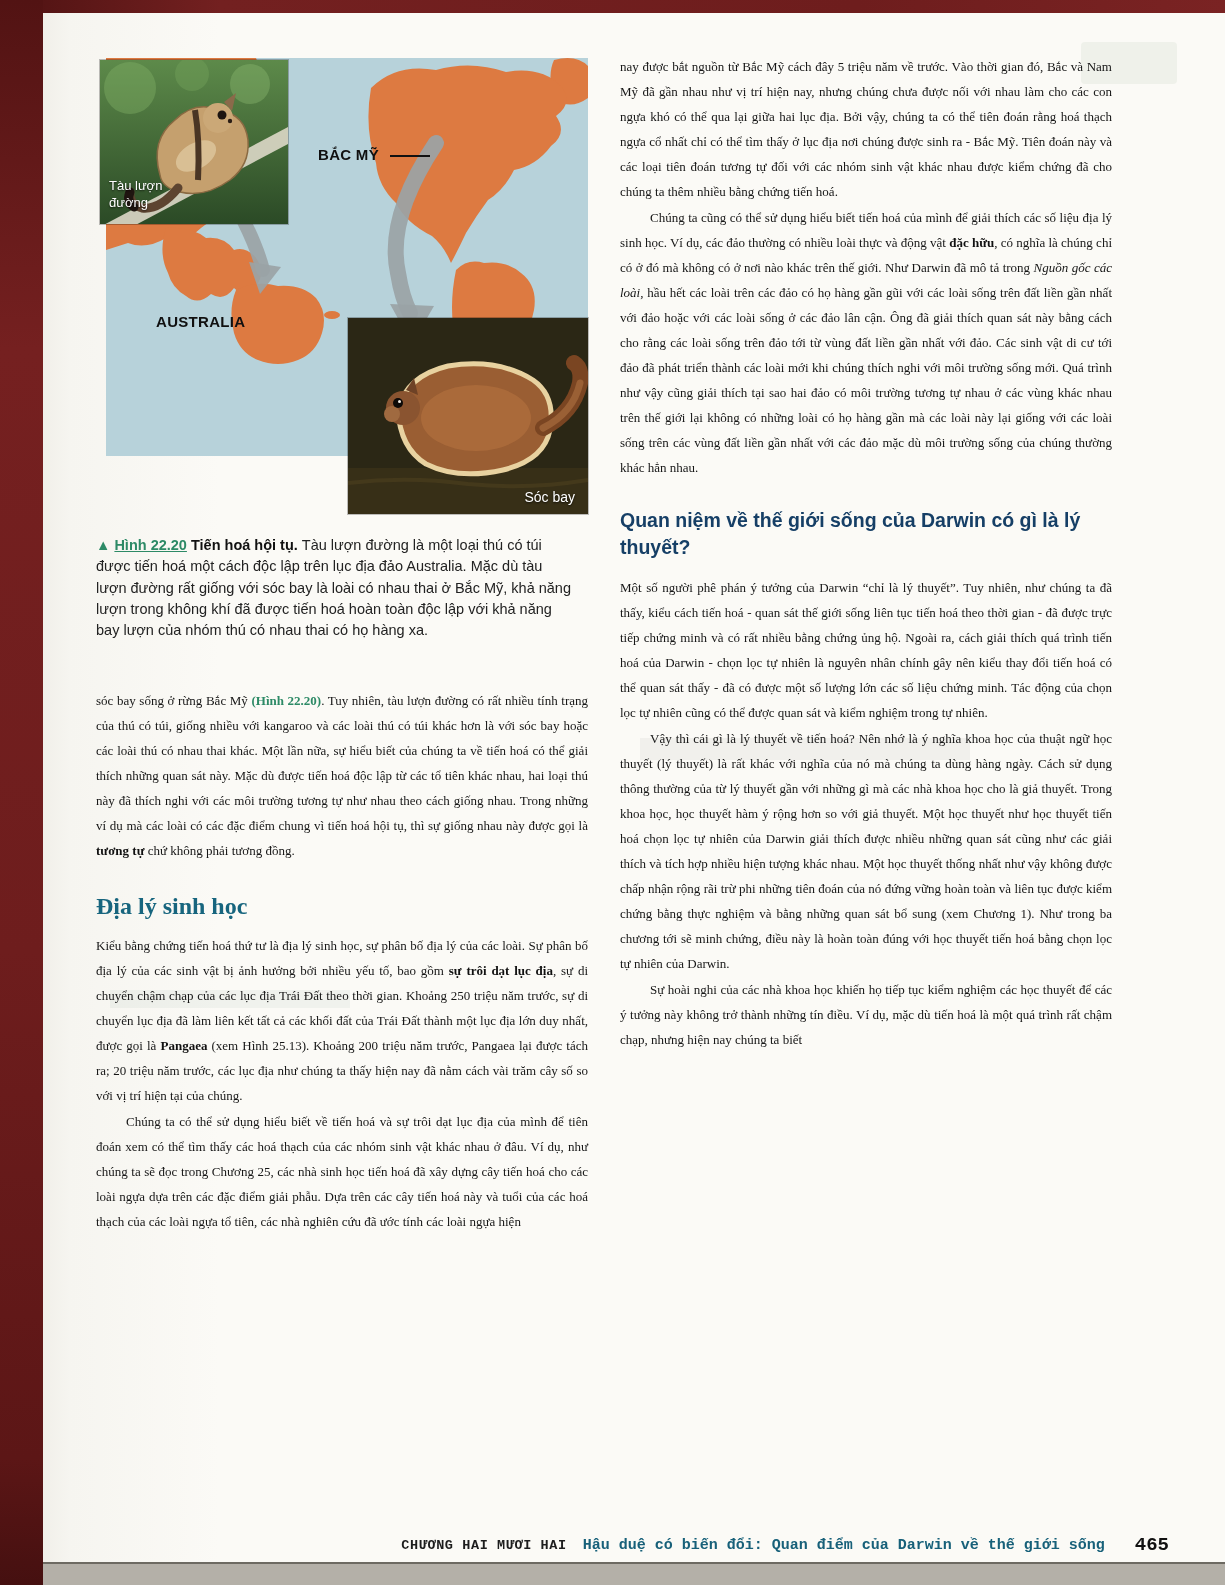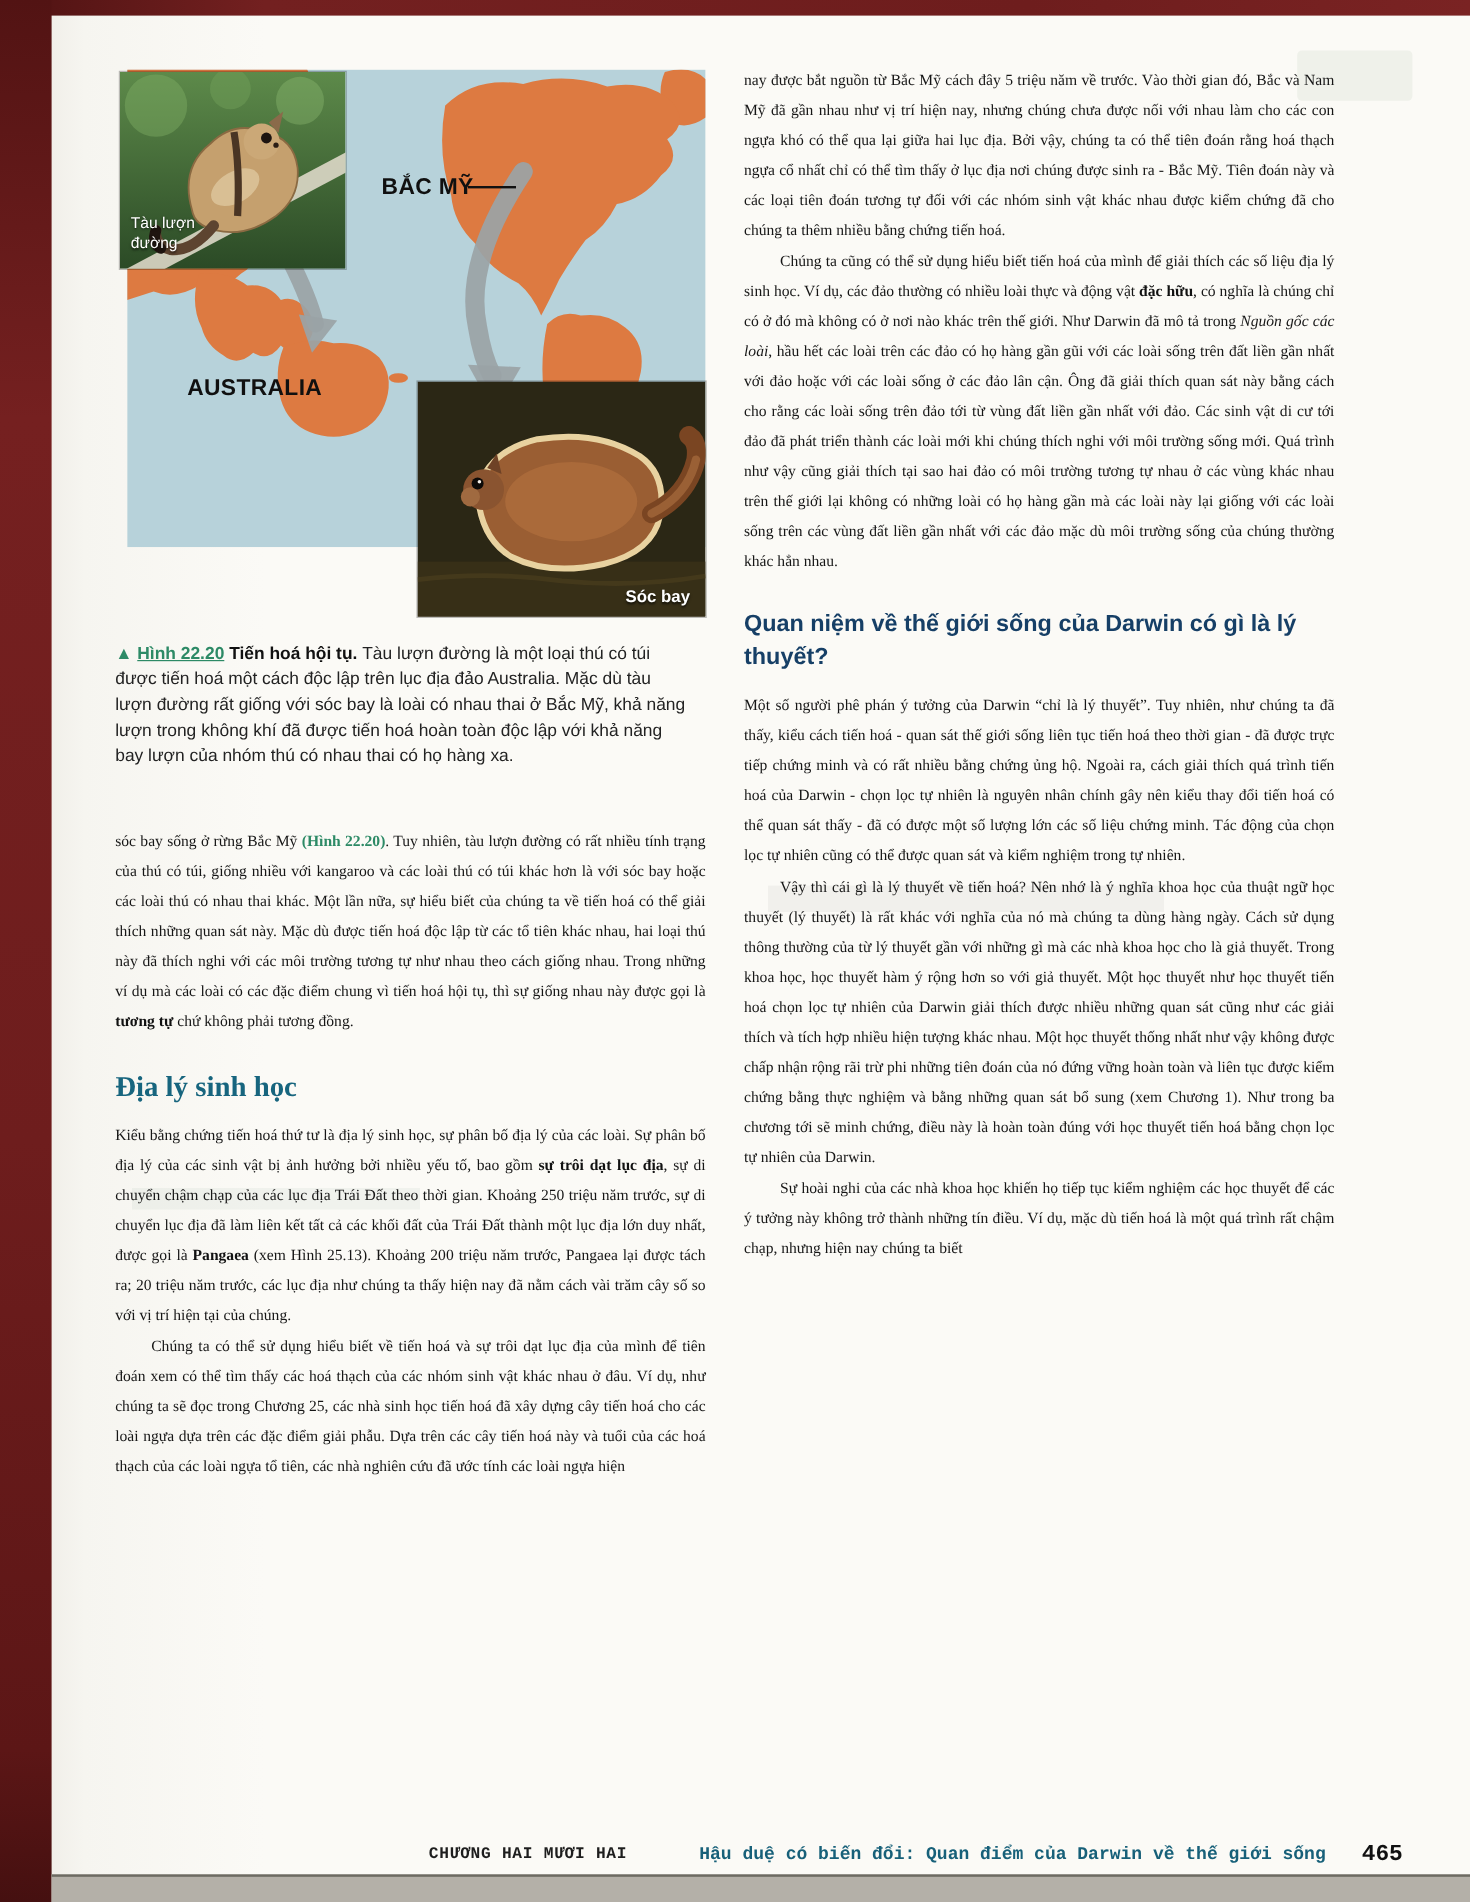--- a/index.html
+++ b/index.html
@@ -31,46 +31,46 @@
           font-size:24px;font-weight:bold;color:#17657e;}
   h2.quest{margin:27px 0 14px 0;font-family:"Liberation Sans",sans-serif;
           font-size:19.5px;line-height:1.38;font-weight:bold;color:#163f66;}
 
   
   .figure{position:relative;width:492px;height:466px;}
   .map{position:absolute;left:10px;top:2px;width:482px;height:398px;}
   .photo{position:absolute;box-shadow:0 0 0 1px rgba(0,0,0,.25);}
   .photo svg{display:block;}
   .glider-photo{left:4px;top:4px;width:188px;height:164px;}
-  .squirrel-photo{left:252px;top:262px;width:240px;height:196px;font-weight:bold;}
+  .squirrel-photo{left:252px;top:262px;width:240px;height:196px;}
   .photo-label{position:absolute;font-family:"Liberation Sans",sans-serif;color:#fff;
           text-shadow:0 1px 2px rgba(0,0,0,.7);}
   .lbl-glider{left:9px;bottom:12px;width:72px;font-size:13px;line-height:1.3;}
   .lbl-squirrel{right:13px;bottom:9px;font-size:14px;}
   .map-label{position:absolute;font-family:"Liberation Sans",sans-serif;font-weight:700;
-          color:#101010;font-size:19px;letter-spacing:.3px;}
+          color:#101010;font-size:15px;letter-spacing:.3px;}
   .lbl-na{left:222px;top:90px;}
   .na-line{position:absolute;left:294px;top:99px;width:40px;height:2px;background:#111;}
   .lbl-au{left:60px;top:257px;font-weight:600;}
 
   figcaption.cap{display:block;margin-top:13px;width:478px;
           font-family:"Liberation Sans",sans-serif;font-size:14.5px;line-height:1.47;
           color:#222;text-align:left;}
   .cap .mk{color:#2d8a66;font-weight:bold;}
   .cap .num{color:#2d8a66;font-weight:bold;text-decoration:underline;}
   .cap .ttl{color:#111;font-weight:bold;}
 
   .first-after-fig{margin-top:46px !important;}
 
   
   .footer{position:absolute;left:43px;right:0;bottom:24px;height:32px;
           display:flex;align-items:center;justify-content:flex-end;
           padding-right:56px;gap:16px;font-family:Liberation Mono, monospace;}
   .foot-chapter{font-size:13.5px;font-weight:bold;letter-spacing:.6px;color:#1d1d1d;}
-  .foot-title{font-size:15px;font-weight:bold;color:#176079;margin-left:44px;}
+  .foot-title{font-size:15px;font-weight:bold;color:#176079;}
   .foot-page{font-size:19px;font-weight:bold;color:#111;margin-left:14px;text-align:center;}
 </style>
 </head>
 <body>
 
 <div class="scan">
 
   <div class="ghost g1"></div>
   <div class="ghost g2"></div>
   <div class="ghost g3"></div>

